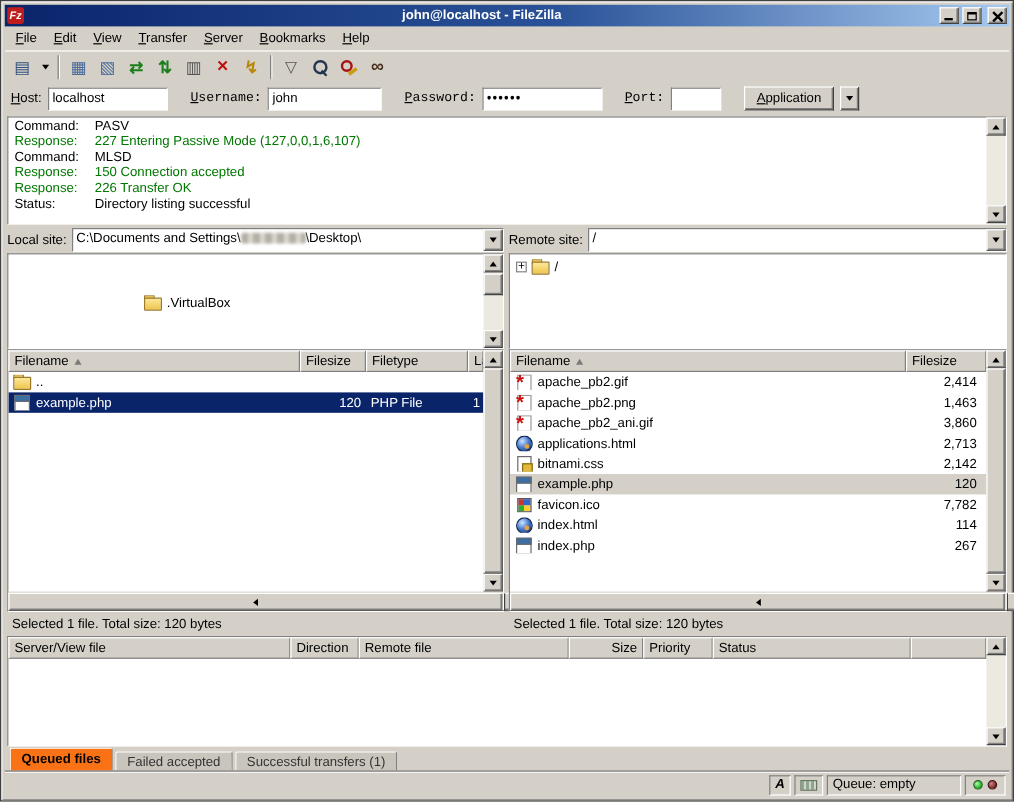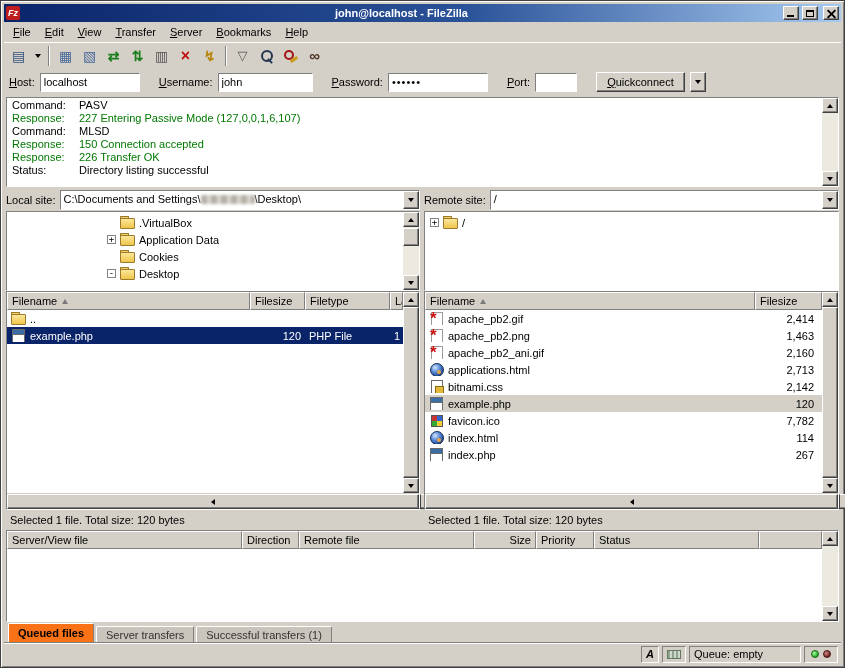--- a/index.html
+++ b/index.html
@@ -51,21 +51,21 @@
   .tb[data-icon="find"]::before { content:""; position:absolute; top:4px; left:5px; width:8px; height:8px; border:2px solid #24364f; border-radius:50%; }
   .tb[data-icon="find"]::after  { content:""; position:absolute; bottom:4px; right:4px; width:6px; height:2px; background:#24364f; transform:rotate(45deg); }
   .tb[data-icon="keys"]::before { content:""; position:absolute; top:4px; left:4px; width:6px; height:6px; border:2px solid #a51414; border-radius:50%; }
   .tb[data-icon="keys"]::after  { content:""; position:absolute; bottom:5px; right:3px; width:8px; height:3px; background:#c99a14; transform:rotate(-35deg); }
   .tb[data-icon="binoculars"]::before{ content:"∞"; font-size:15px; font-weight:bold; color:#4a3020; }
 
   
   .quickbar { height:28px; flex:none; display:flex; align-items:center; padding:0 5px; gap:5px; }
   .qlabel { display:inline-block; white-space:nowrap; }
   .ul::first-letter { text-decoration:underline; }
-  .gap14 { margin-left:14px; }
+  .gap14 { margin-left:14px;font-family:Liberation Mono, monospace; }
   .field { height:19px; border:1px solid; border-color:#808080 #fff #fff #808080; background:#fff;
            font-family:"Liberation Sans",sans-serif; font-size:11px; padding:1px 3px; outline:none; }
   .w-host{width:100px;} .w-user{width:95px;} .w-pass{width:100px; letter-spacing:1px;} .w-port{width:42px;}
   .qc-btn { height:20px; padding:0 10px; font-family:"Liberation Sans",sans-serif; font-size:11px; cursor:default; }
   .qc-drop { width:16px; height:20px; display:flex; align-items:center; justify-content:center; }
 
   
   .t-up    { width:0; height:0; border-left:3px solid transparent; border-right:3px solid transparent; border-bottom:4px solid #000; }
   .t-down  { width:0; height:0; border-left:3px solid transparent; border-right:3px solid transparent; border-top:4px solid #000; }
   .t-left  { width:0; height:0; border-top:3px solid transparent; border-bottom:3px solid transparent; border-right:4px solid #000; }
@@ -100,21 +100,21 @@
   .siterow { height:22px; flex:none; display:flex; align-items:center; gap:4px; }
   .combo { flex:1; height:20px; min-width:0; border:1px solid; border-color:#808080 #fff #fff #808080; background:#fff; display:flex; align-items:stretch; }
   .combo-text { flex:1; padding:2px 3px; white-space:nowrap; overflow:hidden; }
   .combo-btn { width:16px; flex:none; display:flex; align-items:center; justify-content:center; }
   .redact { display:inline-block; width:54px; height:9px; vertical-align:-1px; border-radius:2px;
             background:repeating-linear-gradient(90deg,#b4b0a6 0 6px,#d9d6cd 6px 10px); filter:blur(1.5px); }
 
   .treebox { height:80px; flex:none; display:flex; border:1px solid; border-color:#808080 #fff #fff #808080; background:#fff; }
   .tree { flex:1; overflow:hidden; padding-top:2px; min-width:0; }
   .trow { height:17px; display:flex; align-items:center; white-space:nowrap; }
-  .trow.deep { padding-left:100px; }
+  .trow.deep { padding-left:100px;margin-top:30px; }
   .trow.shallow { padding-left:5px; }
   .exp { width:9px; height:9px; flex:none; margin-right:4px; font-size:9px; line-height:7px; text-align:center;
          font-family:"DejaVu Sans Mono",monospace; visibility:hidden; }
   .exp.boxed { visibility:visible; border:1px solid #848484; background:#fff; }
 
   
   .fi { width:15px; height:13px; flex:none; display:inline-block; position:relative; margin-right:4px; }
   .fi[data-icon="folder"]::before { content:""; position:absolute; left:0; top:0; width:7px; height:3px; background:#f3cf63;
       border:1px solid #9c7a2c; border-bottom:none; border-radius:1px 1px 0 0; }
   .fi[data-icon="folder"]::after  { content:""; position:absolute; left:0; top:2px; width:13px; height:9px;
@@ -247,21 +247,21 @@
 
   <div class="quickbar">
     <span class="qlabel ul">Host:</span>
     <input class="field w-host" value="localhost" style="">
     <span class="qlabel ul gap14">Username:</span>
     <input class="field w-user" value="john" style="">
     <span class="qlabel ul gap14">Password:</span>
     <input class="field w-pass" value="••••••" style="">
     <span class="qlabel ul gap14">Port:</span>
     <input class="field w-port" value="" style="">
-    <button class="qc-btn raised ul gap14">Quickconnect</button>
+    <button class="qc-btn raised ul gap14">Application</button>
     <button class="qc-drop raised">
         <span class="t-down"></span>
       </button>
   </div>
 
   <div class="logwrap">
     <div class="log">
 
         <div class="logline" data-kind="command">
           <span class="loglabel">Command:</span>
@@ -464,21 +464,21 @@
                     <span>apache_pb2.png</span>
                   </span>
                   <span class="cell c-rsize">1,463</span>
                 </div>
 
                 <div class="frow">
                   <span class="cell c-rname">
                     <span class="fi" data-icon="image"></span>
                     <span>apache_pb2_ani.gif</span>
                   </span>
-                  <span class="cell c-rsize">2,160</span>
+                  <span class="cell c-rsize">3,860</span>
                 </div>
 
                 <div class="frow">
                   <span class="cell c-rname">
                     <span class="fi" data-icon="html"></span>
                     <span>applications.html</span>
                   </span>
                   <span class="cell c-rsize">2,713</span>
                 </div>
 
@@ -571,21 +571,21 @@
       <span class="sb-btn raised">
           <span class="t-down"></span>
         </span>
     </div>
   </div>
 
   <div class="tabs">
 
       <span class="tab active">Queued files</span>
 
-      <span class="tab">Server transfers</span>
+      <span class="tab">Failed accepted</span>
 
       <span class="tab">Successful transfers (1)</span>
     </div>
 
   <div class="statusbar">
     <span class="flex1"></span>
     <span class="sb-panel">
         <span class="ascii-a">A</span>
       </span>
     <span class="sb-panel">

